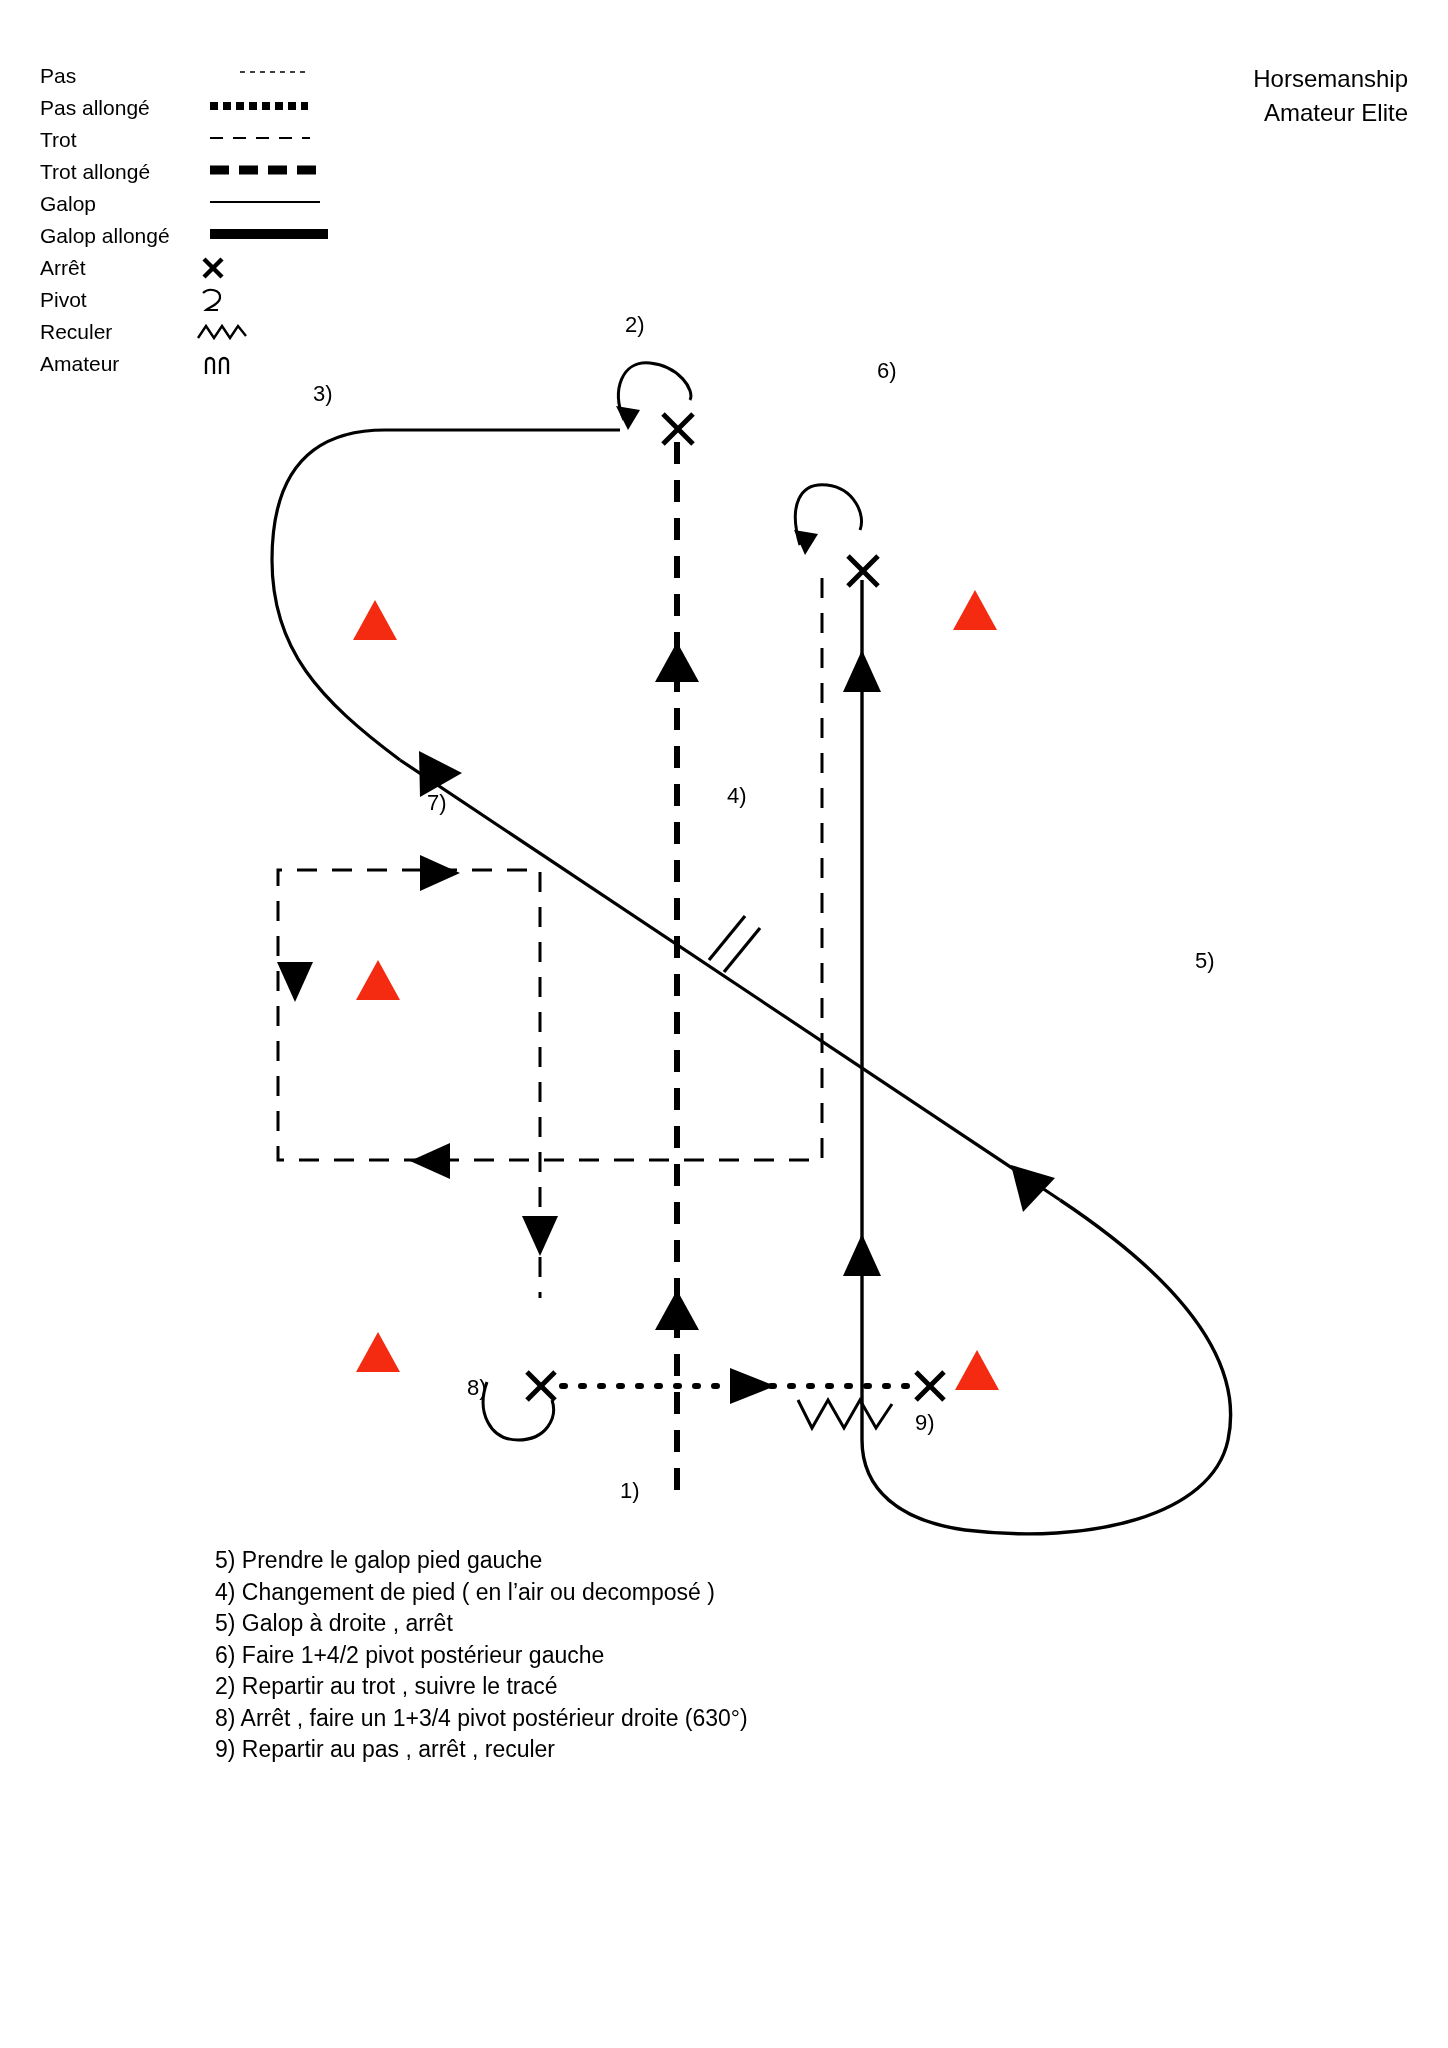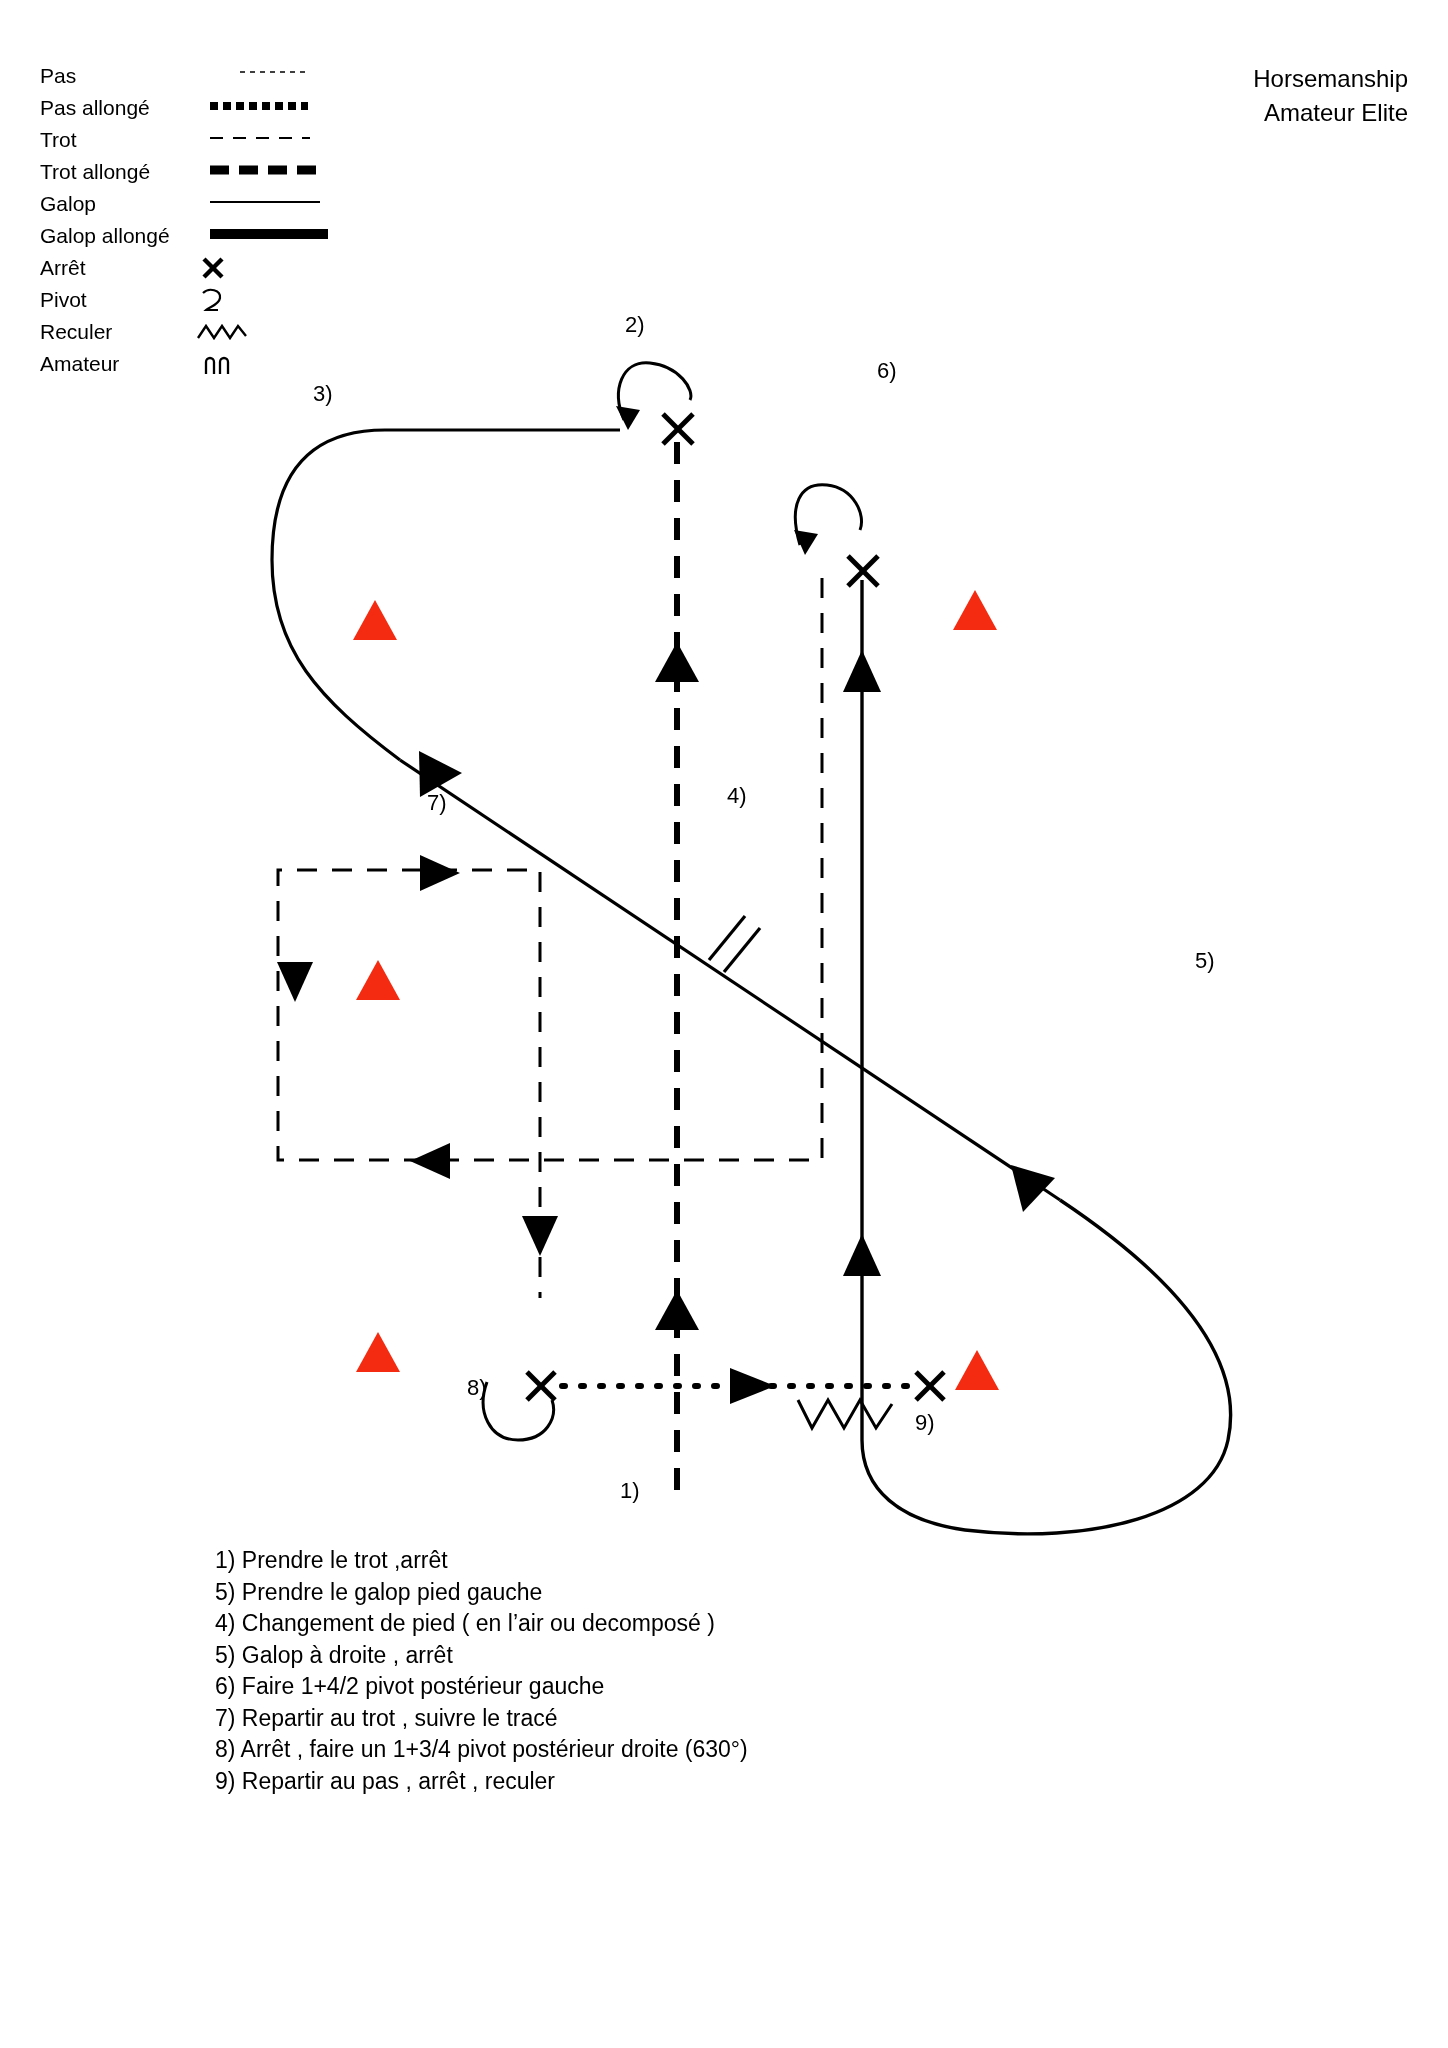--- a/index.html
+++ b/index.html
@@ -318,23 +318,22 @@
   <div class="step-num" style="left:877px; top:358px;">6)</div>
   <div class="step-num" style="left:313px; top:381px;">3)</div>
   <div class="step-num" style="left:727px; top:783px;">4)</div>
   <div class="step-num" style="left:427px; top:790px;">7)</div>
   <div class="step-num" style="left:1195px; top:948px;">5)</div>
   <div class="step-num" style="left:467px; top:1375px;">8)</div>
   <div class="step-num" style="left:915px; top:1410px;">9)</div>
   <div class="step-num" style="left:620px; top:1478px;">1)</div>
 
   <div id="instructions">
-    <div class="line">1) Prendre le trot ,arrêt</div>
     <div class="line">5) Prendre le galop pied gauche</div>
     <div class="line">4) Changement de pied ( en l’air ou decomposé )</div>
     <div class="line">5) Galop à droite , arrêt</div>
     <div class="line">6) Faire 1+4/2 pivot postérieur gauche</div>
-    <div class="line">7) Repartir au trot , suivre le tracé</div>
+    <div class="line">2) Repartir au trot , suivre le tracé</div>
     <div class="line">8) Arrêt , faire un 1+3/4 pivot postérieur droite (630°)</div>
     <div class="line">9) Repartir au pas , arrêt , reculer</div>
   </div>
 
 </div>
 
 </body></html>

